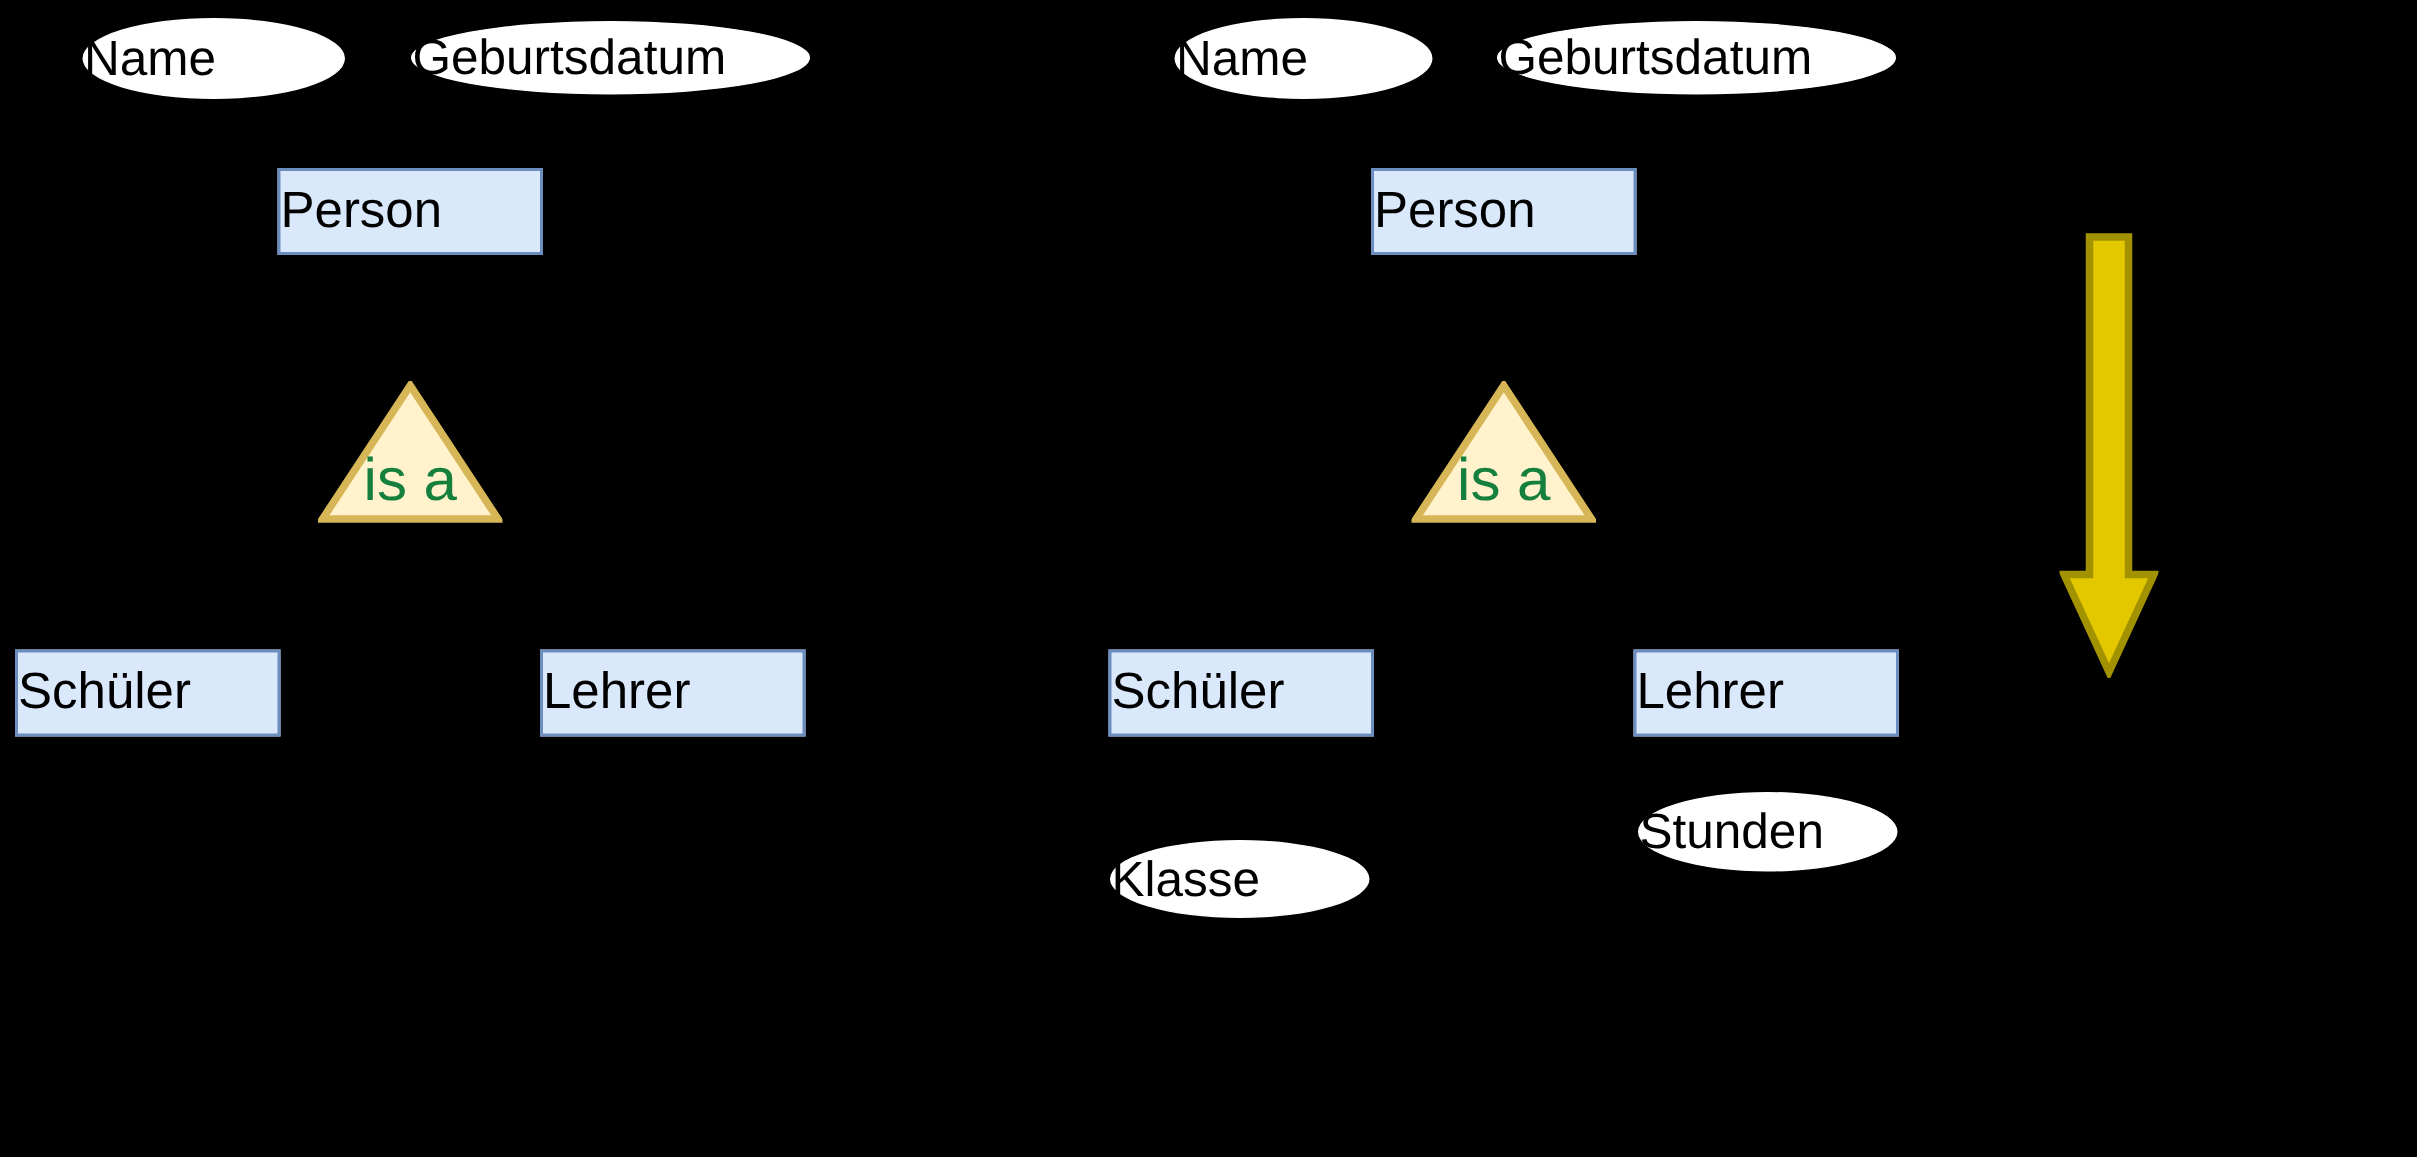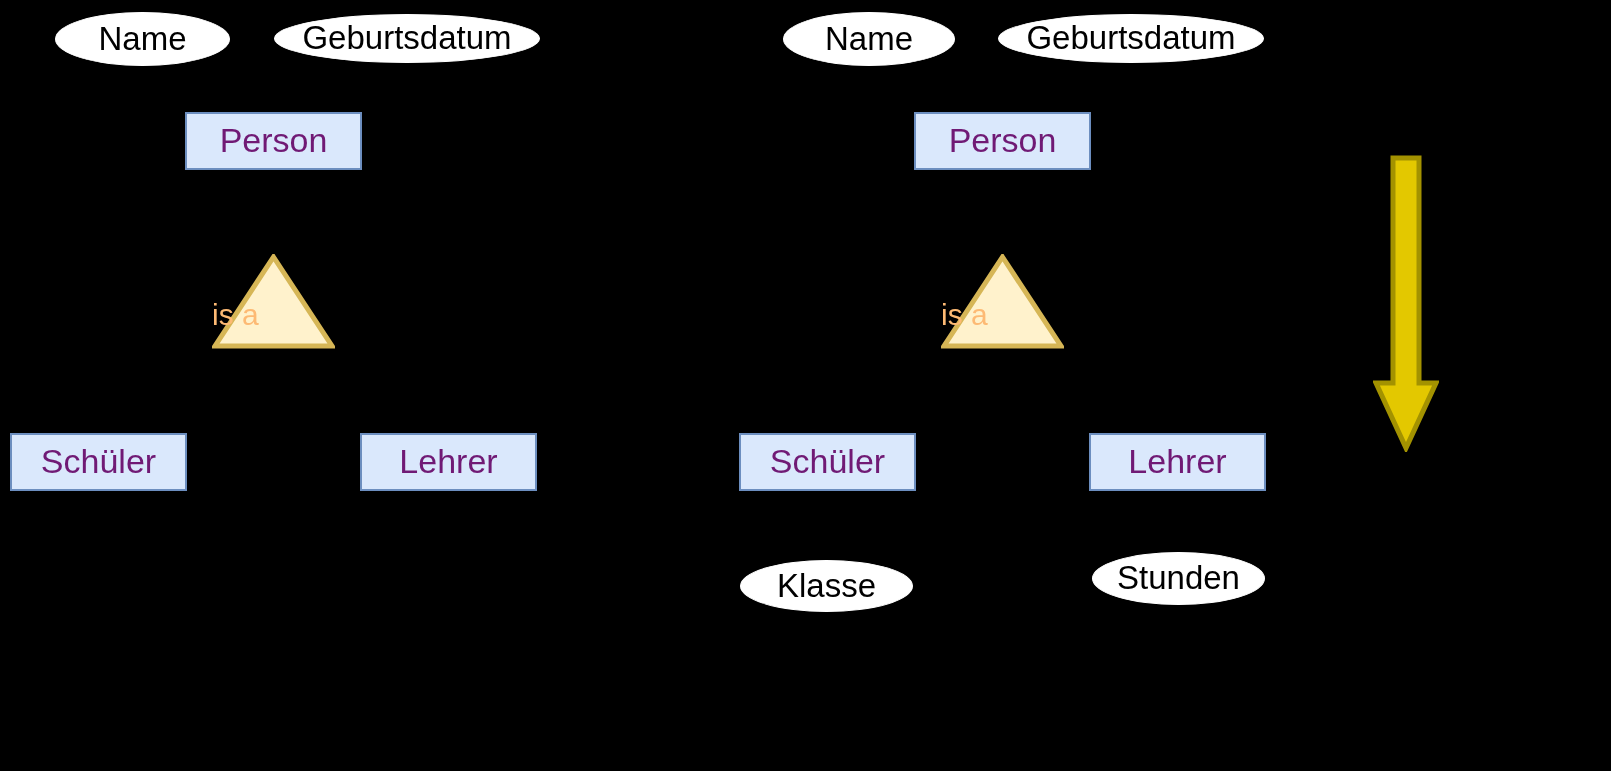--- a/index.html
+++ b/index.html
@@ -13,29 +13,28 @@
     height: 771px;
     background: #000000;
     overflow: hidden;
     font-family: "Liberation Sans", sans-serif;
   }
   .node {
     position: absolute;
     box-sizing: border-box;
     display: flex;
     align-items: center;
-    justify-content: center;
     text-align: center;
     line-height: 1.05;
   }
   
   .entity {
     background: #dae8fc;
     border: 2px solid #6c8ebf;
-    color: #701a75;
+    color: #000000;
     font-size: 34px;
   }
   
   .attribute {
     background: #ffffff;
     border: 1px solid #ffffff;
     border-radius: 50%;
     color: #000000;
     font-size: 33px;
   }
@@ -45,22 +44,23 @@
   }
   .tri-wrap svg {
     display: block;
     width: 100%;
     height: 100%;
   }
   .tri-label {
     position: absolute;
     left: 0;
     right: 0;
-    color: #fdba74;
-    font-size: 30px;
+    text-align: center;
+    color: #15803d;
+    font-size: 40px;
   }
   
   .arrow-wrap {
     position: absolute;
   }
   .arrow-wrap svg {
     display: block;
     width: 100%;
     height: 100%;
   }
@@ -159,21 +159,21 @@
   </div>
 
   <div class="node entity" style="left:1089px; top:433px; width:177px; height:58px;">
     <span>Lehrer</span>
   </div>
 
   <div class="node attribute" style="left:740px; top:560px; width:173px; height:52px;">
     <span>Klasse</span>
   </div>
 
-  <div class="node attribute" style="left:1092px; top:552px; width:173px; height:53px;">
+  <div class="node attribute" style="left:1092px; top:528px; width:173px; height:53px;">
     <span>Stunden</span>
   </div>
 
   <div class="arrow-wrap" style="left:1373px; top:155px; width:66px; height:297px;">
     <svg viewBox="0 0 66 297" preserveAspectRatio="none">
       <polygon points="20,3 46,3 46,228 63,228 33,293 3,228 20,228" fill="#e3c800" stroke="#a39200" stroke-width="5" stroke-linejoin="miter"></polygon>
     </svg>
   </div>
 
 </div>

